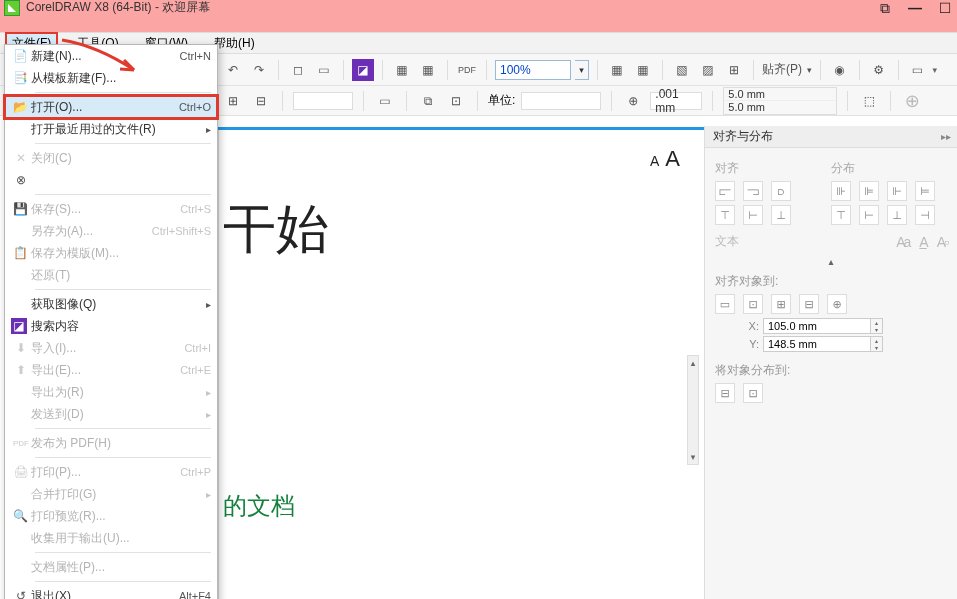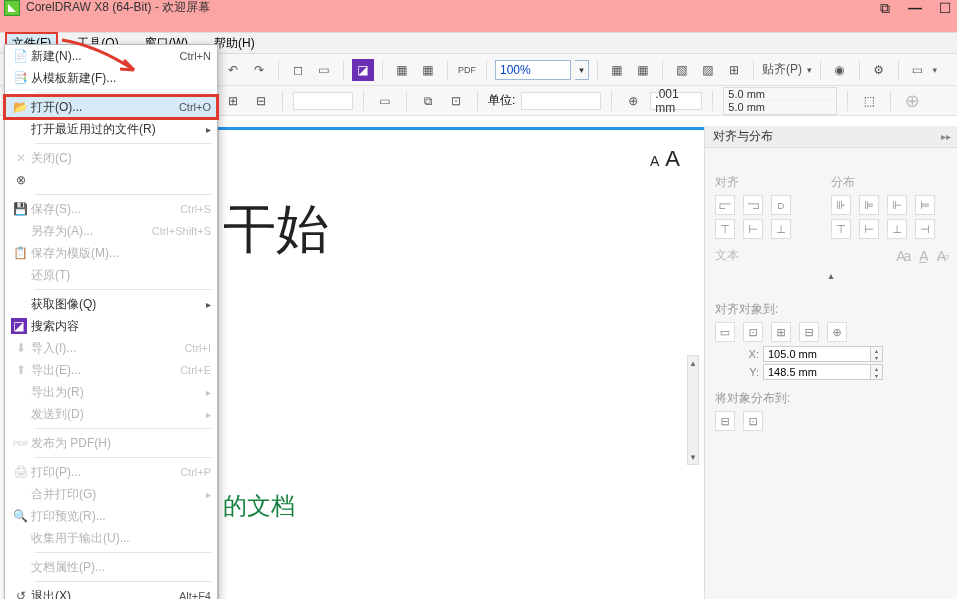--- a/index.html
+++ b/index.html
@@ -55,21 +55,21 @@
 .scrollbar { position: absolute; right: 256px; top: 355px; width: 16px; height: 110px; }
 .scrollbar .track { width: 12px; height: 110px; background: #f0f0f0; border: 1px solid #ddd; margin: 0 auto; position: relative; }
 .scrollbar .arrow { position: absolute; left: 0; right: 0; height: 14px; display: flex; align-items: center; justify-content: center; font-size: 9px; color: #666; }
 .scrollbar .arrow.up { top: 0; }
 .scrollbar .arrow.down { bottom: 0; }
 
 .panel { position: absolute; right: 0; top: 0; width: 253px; bottom: 0; background: #f6f6f6; border-left: 1px solid #ddd; }
 .panel-title { height: 22px; background: #eee; border-bottom: 1px solid #ddd; display: flex; align-items: center; padding: 0 8px; font-size: 12px; color: #333; position: relative; }
 .panel-title .chev { position: absolute; right: 6px; font-size: 10px; color: #888; }
 .panel-body { padding: 6px 10px; }
-.sec-label { font-size: 12px; color: #aaa; margin: 20px 0 4px; }
+.sec-label { font-size: 12px; color: #aaa; margin: 6px 0 4px; }
 .icon-row { display: flex; gap: 8px; margin: 4px 0; flex-wrap: wrap; }
 .icon-row .ic { width: 20px; height: 20px; border: 1px solid #ddd; background: #fff; display: inline-flex; align-items: center; justify-content: center; font-size: 11px; color: #888; }
 .panel .divider-arrow { text-align: center; font-size: 10px; color: #666; margin: 6px 0; }
 .xy-box { display: flex; align-items: center; margin: 2px 0 2px 28px; }
 .xy-box .k { width: 16px; text-align: right; color: #888; font-size: 11px; }
 .xy-box .v { width: 108px; height: 16px; border: 1px solid #ccc; background: #fff; padding: 0 4px; font-size: 11px; display: inline-flex; align-items: center; margin-left: 4px; }
 .xy-box .spin { width: 12px; height: 16px; border: 1px solid #ccc; border-left: none; display: flex; flex-direction: column; }
 .xy-box .spin span { flex: 1; font-size: 6px; display: flex; align-items: center; justify-content: center; color: #666; }
 .two-cols { display: flex; }
 .two-cols > div { flex: 1; }

